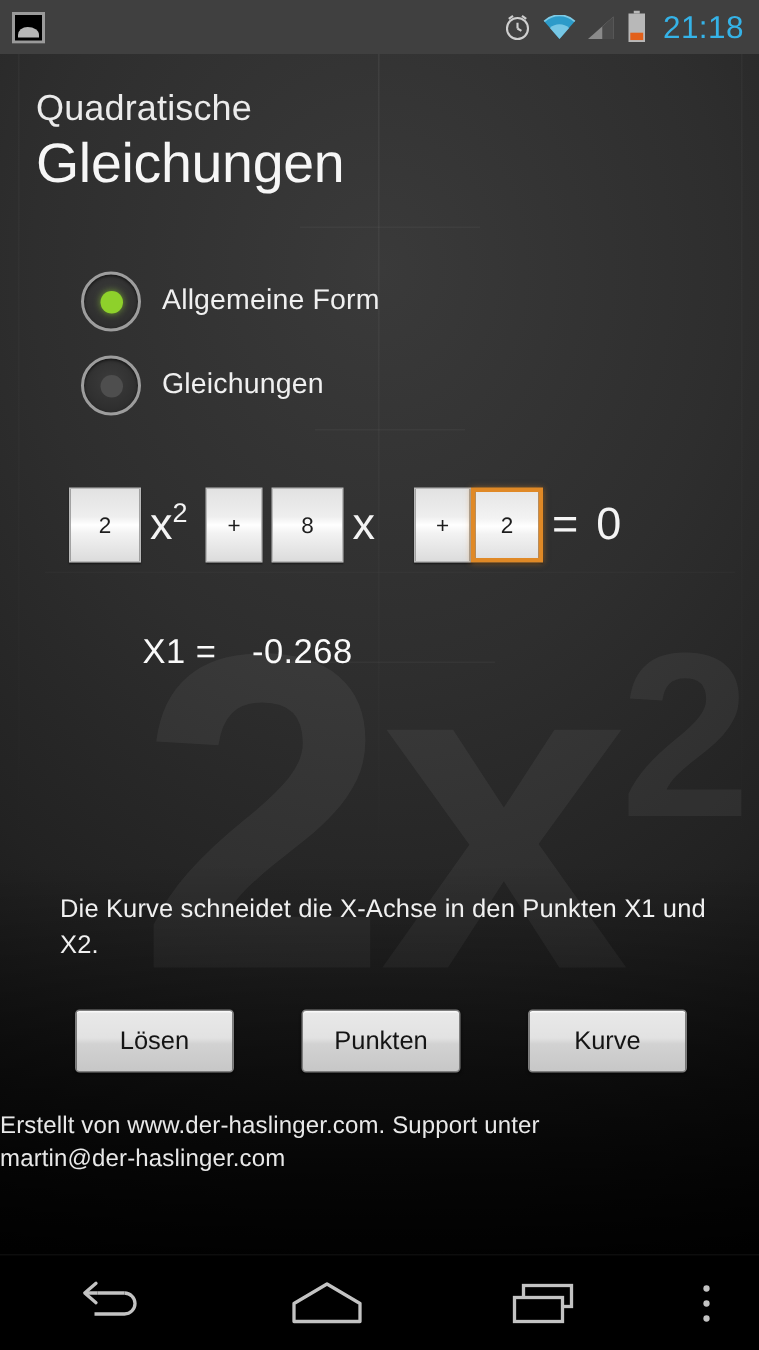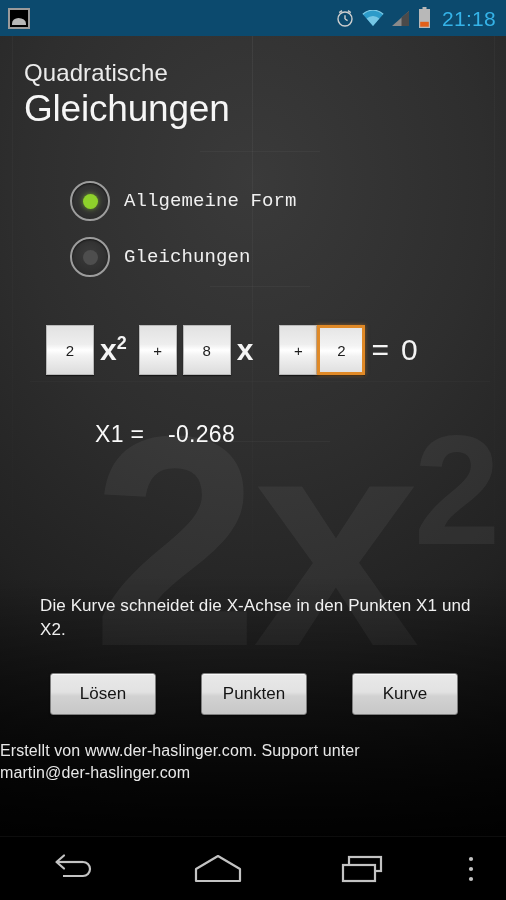--- a/index.html
+++ b/index.html
@@ -17,21 +17,21 @@
     height: 900px;
     overflow: hidden;
     background: #000;
   }
 
   
   #statusbar {
     position: absolute;
     left: 0; top: 0;
     width: 506px; height: 36px;
-    background: #0c4a6e;
+    background: #404040;
     display: flex;
     align-items: center;
     z-index: 40;
   }
   #sb-left {
     display: flex;
     align-items: center;
     padding-left: 8px;
     flex: 1 1 auto;
   }
@@ -143,23 +143,22 @@
   #title-main {
     color: #f6f6f6;
     font-size: 37px;
     line-height: 44px;
     letter-spacing: -0.2px;
   }
 
   
   #radios {
     position: absolute;
-    left: 70px;
+    left: 54px;
     top: 140px;
-    font-family: Liberation Mono, monospace;
   }
   .radio-row {
     display: flex;
     align-items: center;
     height: 50px;
     margin-bottom: 6px;
     cursor: default;
   }
   .radio-dot {
     width: 40px; height: 40px;
@@ -213,21 +212,21 @@
   }
   .eqfield.narrow { width: 38px; }
   .eqfield.focused {
     border: 3px solid #e08926;
     box-shadow: 0 0 4px rgba(224,137,38,0.55), 0 1px 1px rgba(0,0,0,0.5);
     background: linear-gradient(to bottom, #e6e6e6 0%, #f3f3f3 40%, #ffffff 52%, #f2f2f2 64%, #e0e0e0 100%);
   }
   .eqsym {
     color: #f4f4f4;
     font-size: 30px;
-    font-weight: bold;
+    font-weight: normal;
     margin: 0 6px;
     line-height: 1;
   }
   .eqsym sup {
     font-size: 0.6em;
     vertical-align: super;
     line-height: 0;
   }
   .eqsym.plain { font-weight: normal; }
   .eqgap { width: 20px; }

